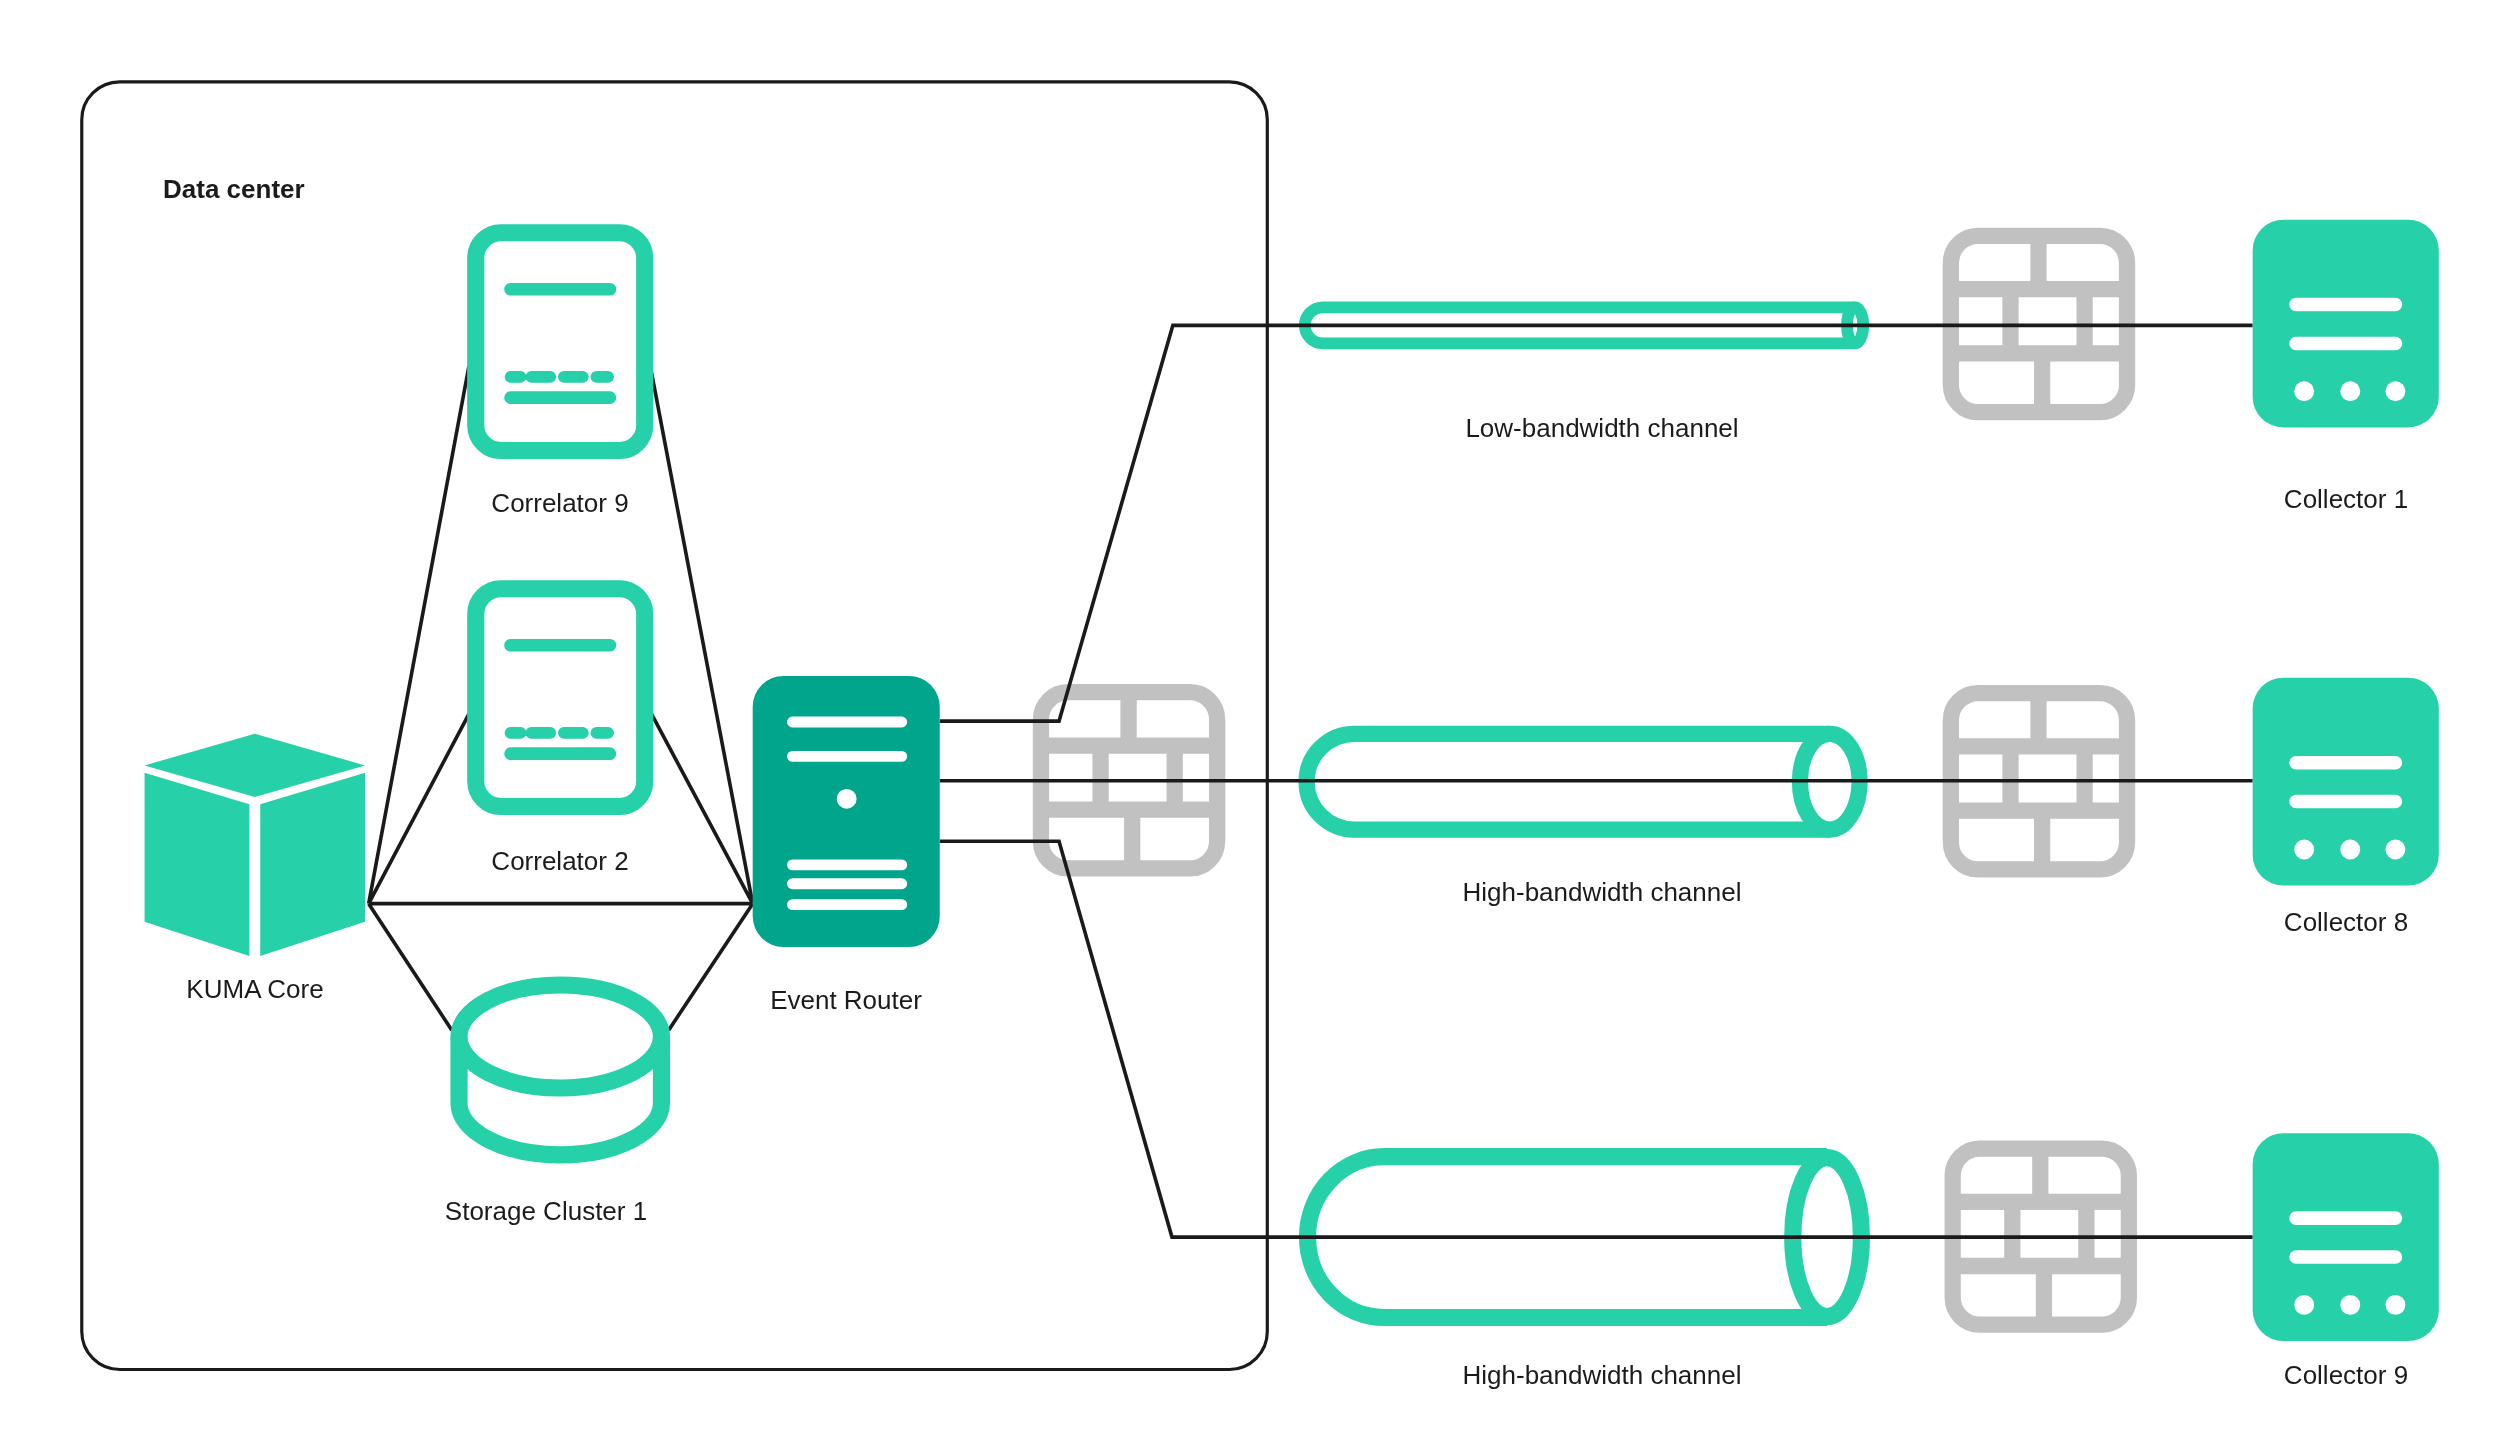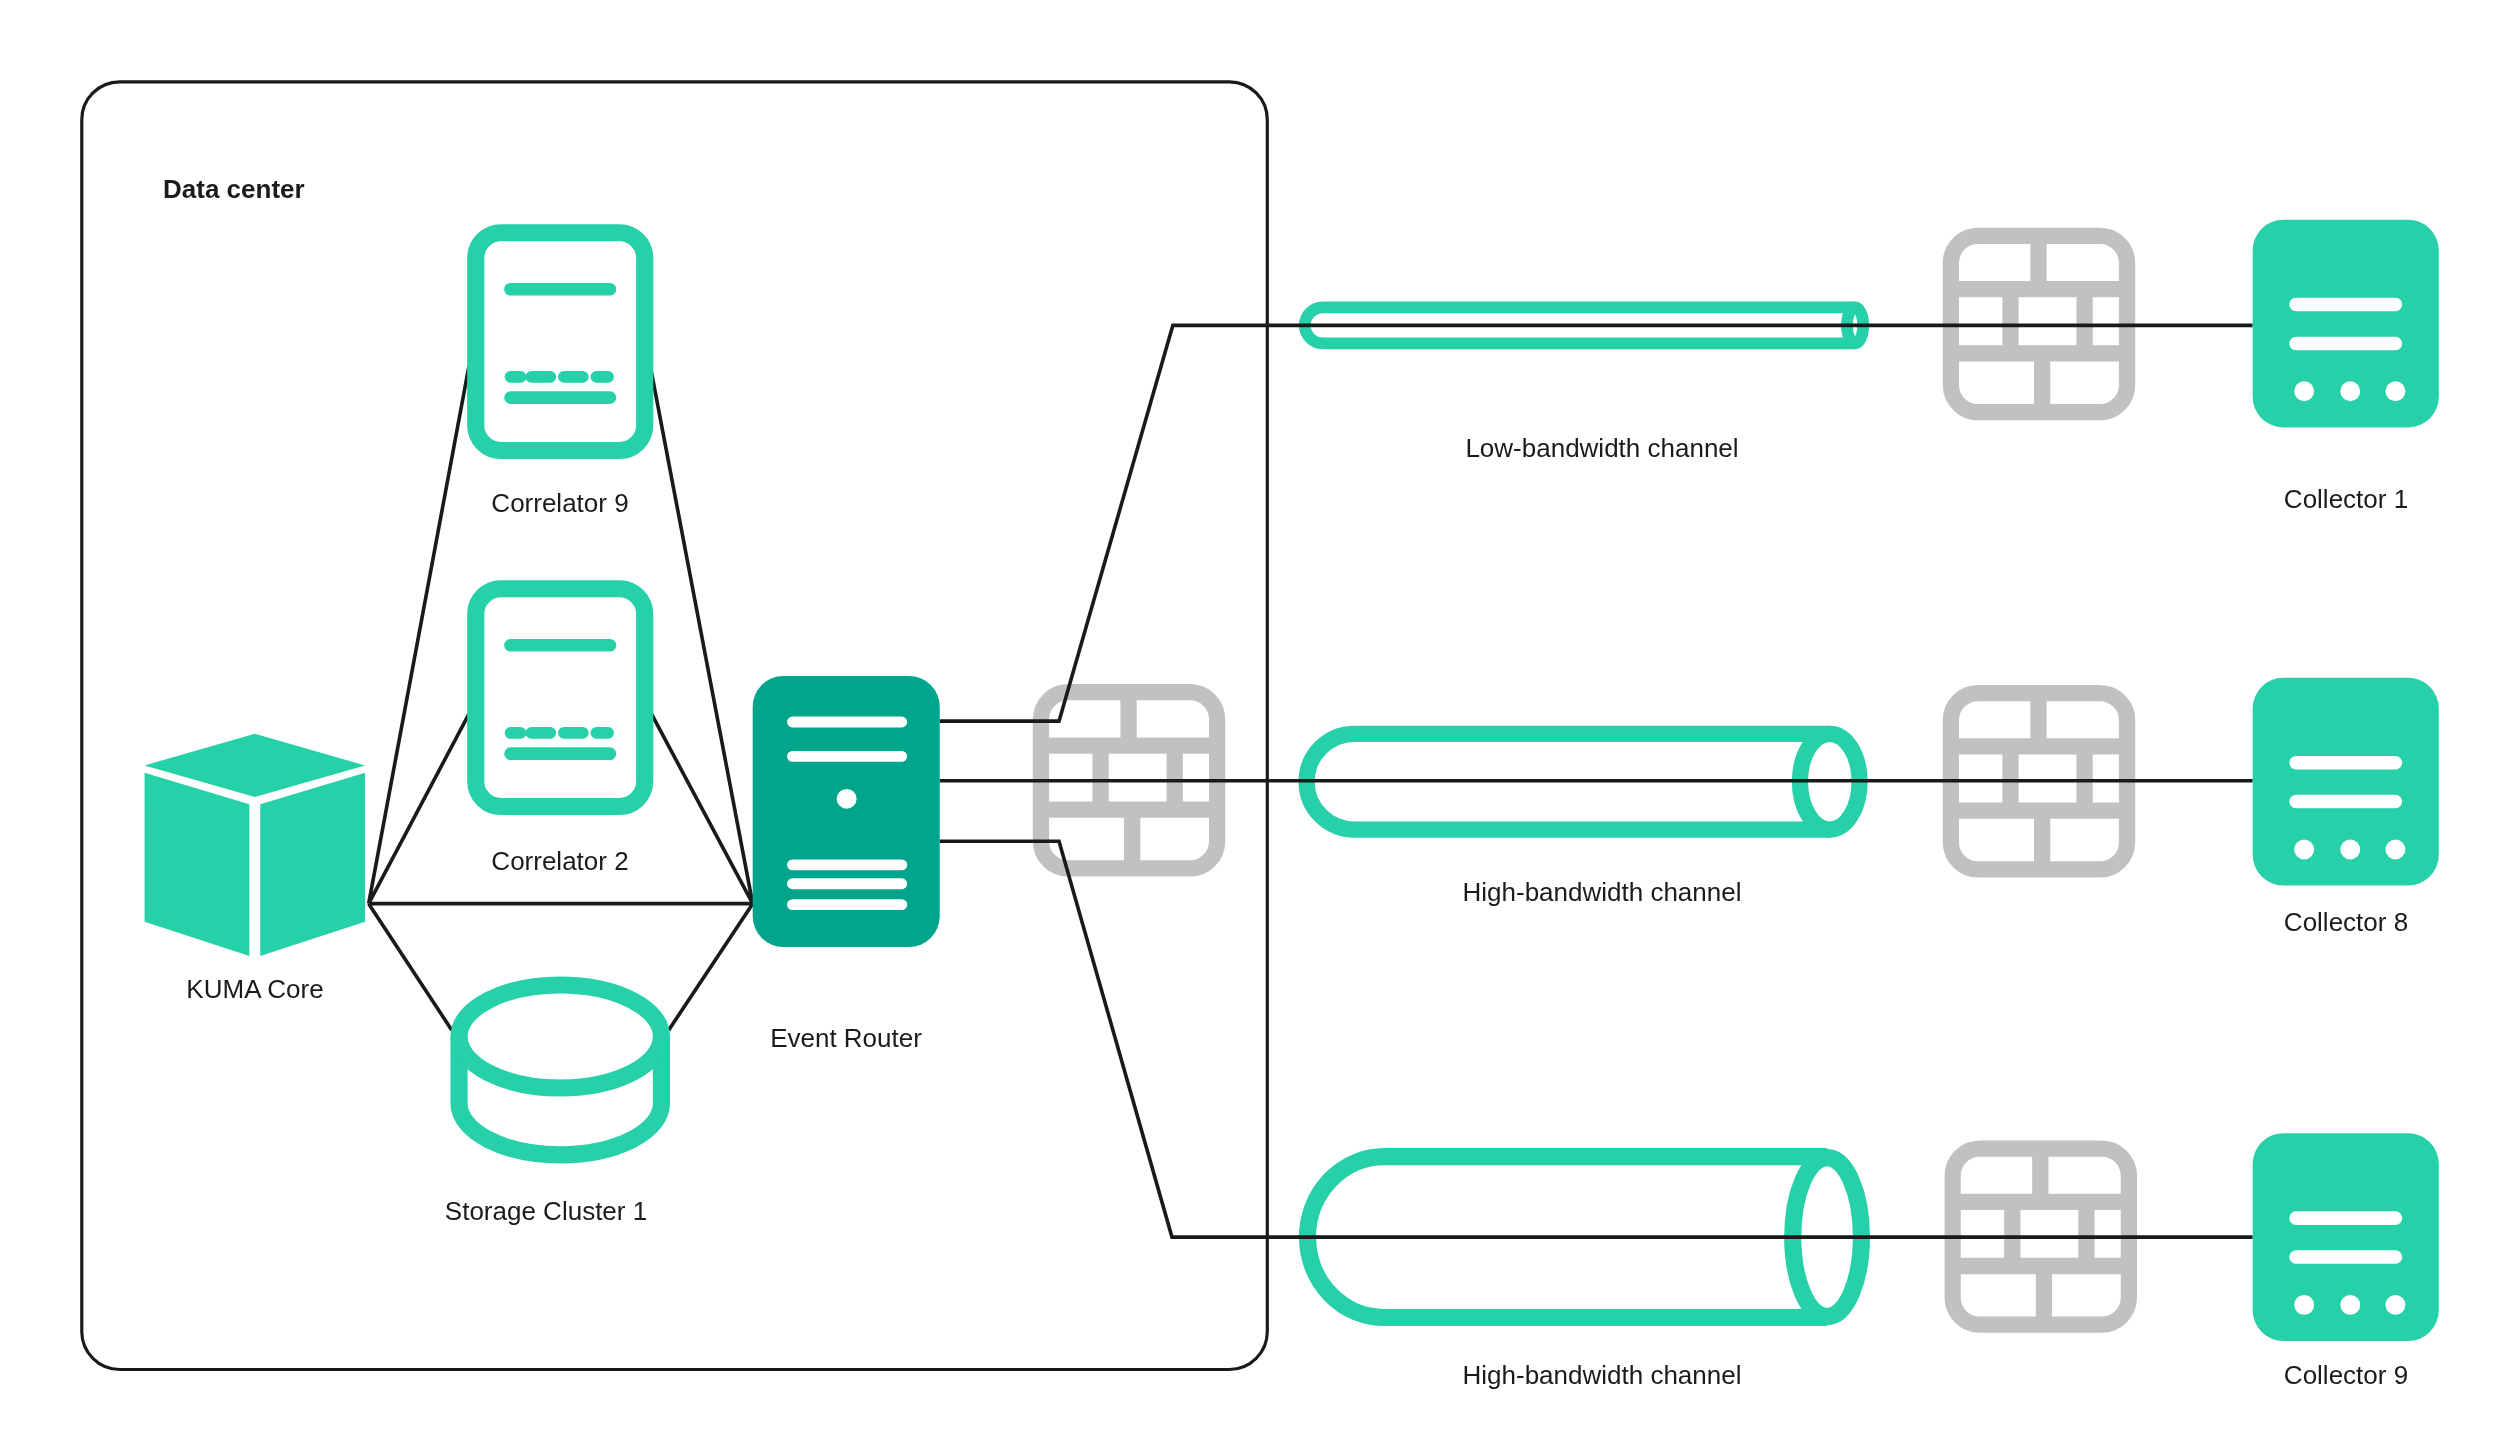--- a/index.html
+++ b/index.html
@@ -119,22 +119,22 @@
       <circle class="wdot" cx="57" cy="190" r="11"></circle>
         <circle class="wdot" cx="108" cy="190" r="11"></circle>
         <circle class="wdot" cx="158" cy="190" r="11"></circle>
     </g>
   </svg>
 
   <div class="lbl tl" style="left:163px;top:174px">Data center</div>
   <div class="lbl" style="left:560px;top:503px">Correlator 9</div>
   <div class="lbl" style="left:560px;top:861px">Correlator 2</div>
   <div class="lbl" style="left:255px;top:989px">KUMA Core</div>
-  <div class="lbl" style="left:846px;top:1038px">Event Router</div>
+  <div class="lbl" style="left:846px;top:1000px">Event Router</div>
   <div class="lbl" style="left:546px;top:1211px">Storage Cluster 1</div>
-  <div class="lbl" style="left:1602px;top:448px">Low-bandwidth channel</div>
+  <div class="lbl" style="left:1602px;top:428px">Low-bandwidth channel</div>
   <div class="lbl" style="left:1602px;top:892px">High-bandwidth channel</div>
   <div class="lbl" style="left:1602px;top:1375px">High-bandwidth channel</div>
   <div class="lbl" style="left:2346px;top:499px">Collector 1</div>
   <div class="lbl" style="left:2346px;top:922px">Collector 8</div>
   <div class="lbl" style="left:2346px;top:1375px">Collector 9</div>
 </div>
 
 
 </body></html>

